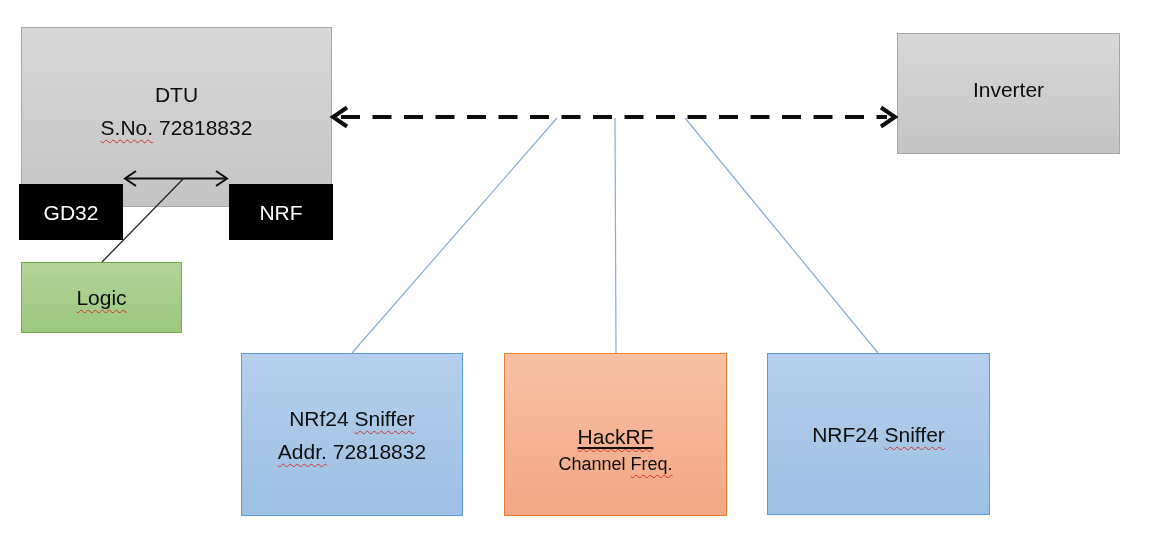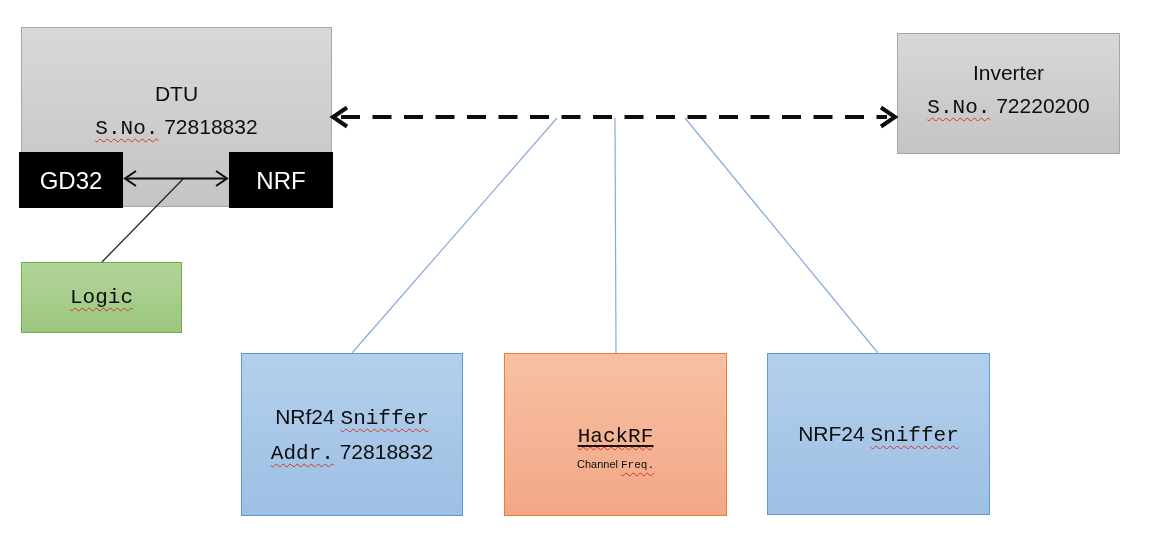--- a/index.html
+++ b/index.html
@@ -24,49 +24,49 @@
   }
   .gray{
     background:linear-gradient(#d8d8d8,#c4c4c4);
     border:1px solid #a6a6a6;
   }
   .dtu{left:21px;top:27px;width:311px;height:180px;padding-bottom:12px;}
   .inverter{left:897px;top:33px;width:223px;height:121px;padding-bottom:8px;}
   .chip{
     background:#000000;
     color:#ffffff;
-    font-size:24px;
+    font-size:21px;
+    margin-top:32px;
   }
   .gd32{left:19px;top:152px;width:104px;height:56px;}
   .nrfchip{left:229px;top:152px;width:104px;height:56px;}
   .logic{
     left:21px;top:262px;width:161px;height:71px;
     background:linear-gradient(#b2d49a,#9cc77f);
     border:1px solid #70ad47;
   }
   .bluebox{
     background:linear-gradient(#b4cfec,#9dc0e4);
     border:1px solid #5b9bd5;
   }
   .sniffer-left{left:241px;top:353px;width:222px;height:163px;}
   .sniffer-right{left:767px;top:353px;width:223px;height:162px;}
   .hackrf{
     left:504px;top:353px;width:223px;height:163px;
     background:linear-gradient(#f7c0a3,#f2a886);
     border:1px solid #ed7d31;
   }
-  .hackrf .sub{font-size:11px;line-height:25px;}
+  .hackrf .sub{font-size:18px;line-height:25px;}
   .hackrf .ttl{line-height:31px;}
   .sp{
     text-decoration:underline;
     text-decoration-style:wavy;
     text-decoration-color:#d0342c;
     text-decoration-thickness:1px;
     text-underline-offset:4px;
-    font-family:Liberation Mono, monospace;
   }
   .u{
     text-decoration:underline;
     text-decoration-thickness:1.5px;
     text-underline-offset:3px;
     margin-top:28px;
   }
   svg.links{
     position:absolute;left:0;top:0;
     pointer-events:none;
@@ -77,21 +77,20 @@
 
 <div class="canvas">
 
   <div class="node gray dtu">
     <div>DTU</div>
     <div><span class="sp">S.No.</span><span> 72818832</span></div>
   </div>
 
   <div class="node gray inverter">
     <div>Inverter</div>
-    <div><span class="sp">S.No.</span><span> 72220200</span></div>
   </div>
 
   <div class="node chip gd32">
     <div>GD32</div>
   </div>
 
   <div class="node logic">
     <div class="sp">Logic</div>
   </div>
 

